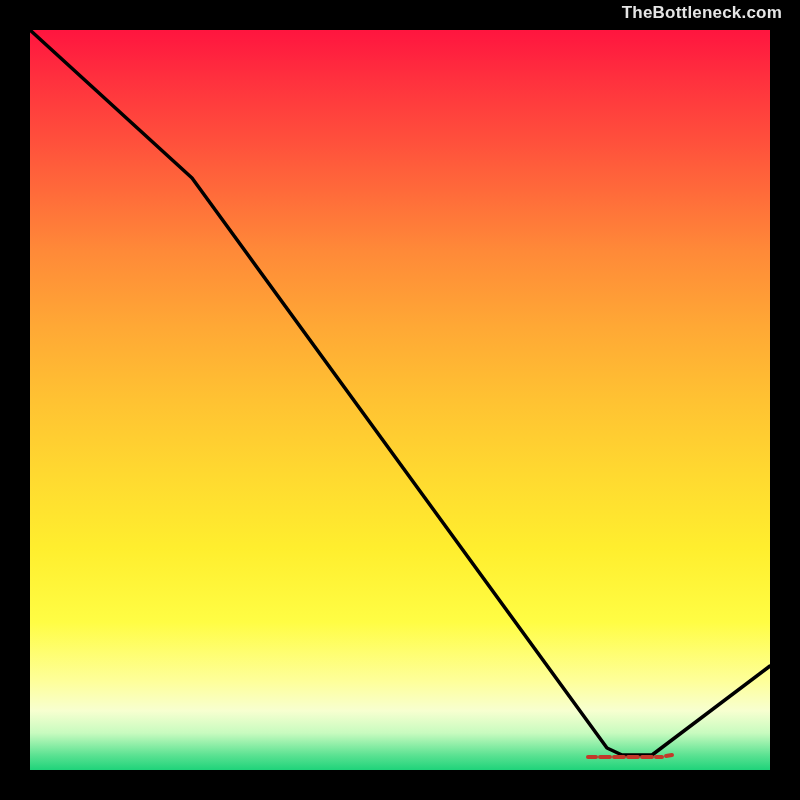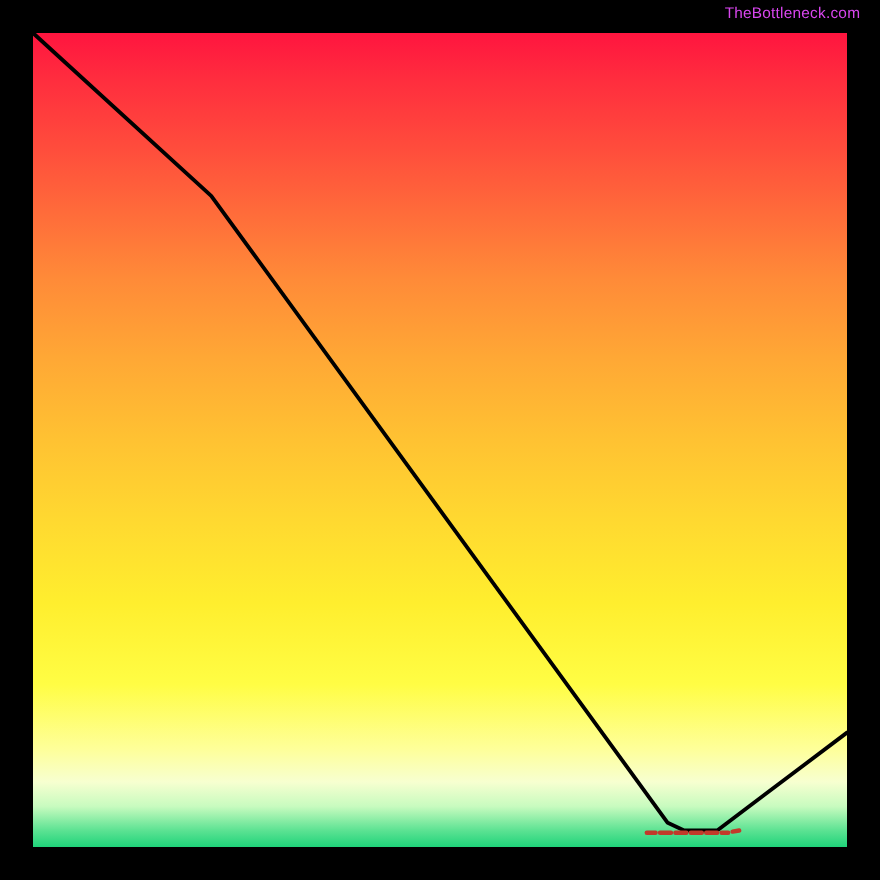--- a/index.html
+++ b/index.html
@@ -16,23 +16,23 @@
     left: 0;
     top: 0;
     width: 800px;
     height: 800px;
     background: #000;
   }
   .watermark {
     position: absolute;
     top: 3px;
     right: 18px;
-    color: #d946ef;
-    font-size: 14px;
-    font-weight: 400;
+    color: #e5e5e5;
+    font-size: 17px;
+    font-weight: 700;
     letter-spacing: 0.2px;
   }
   .plot {
     position: absolute;
     left: 30px;
     top: 30px;
     width: 740px;
     height: 740px;
     background: linear-gradient(
       to bottom,

